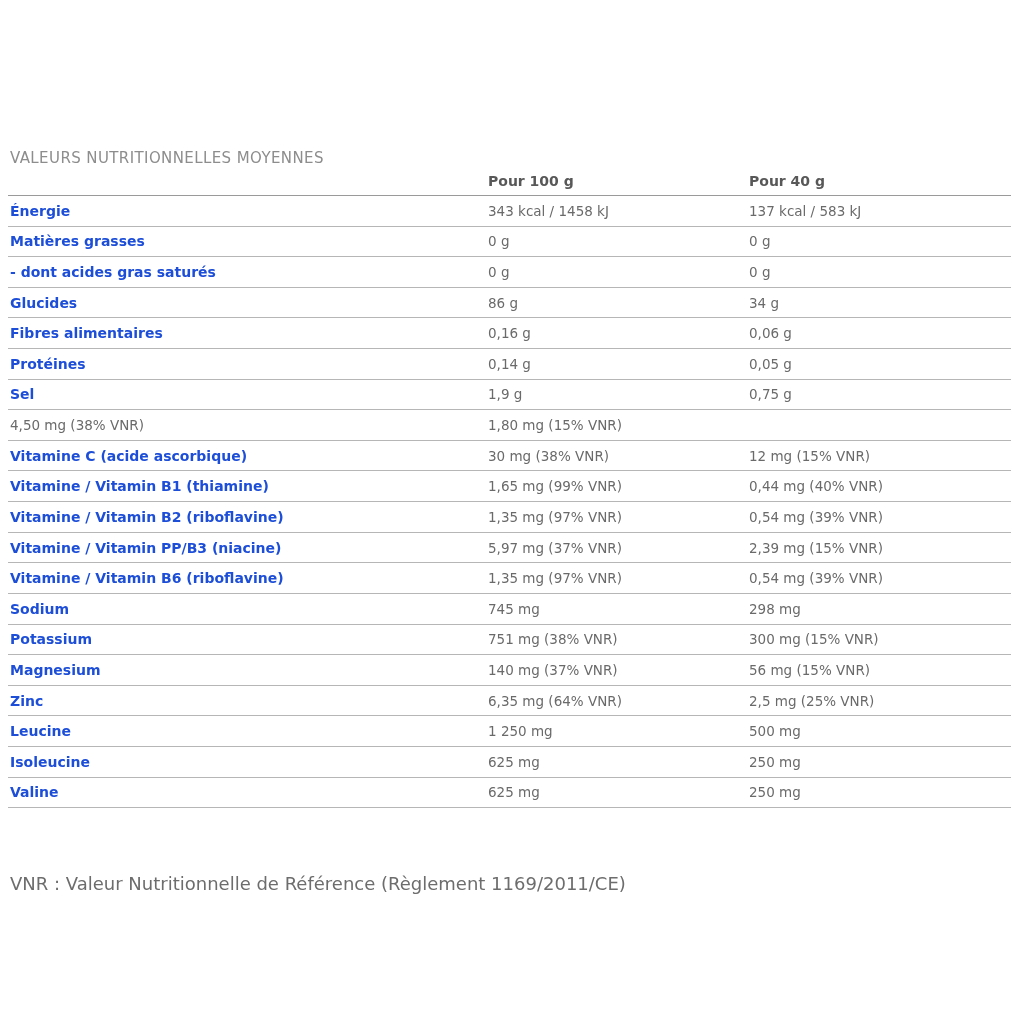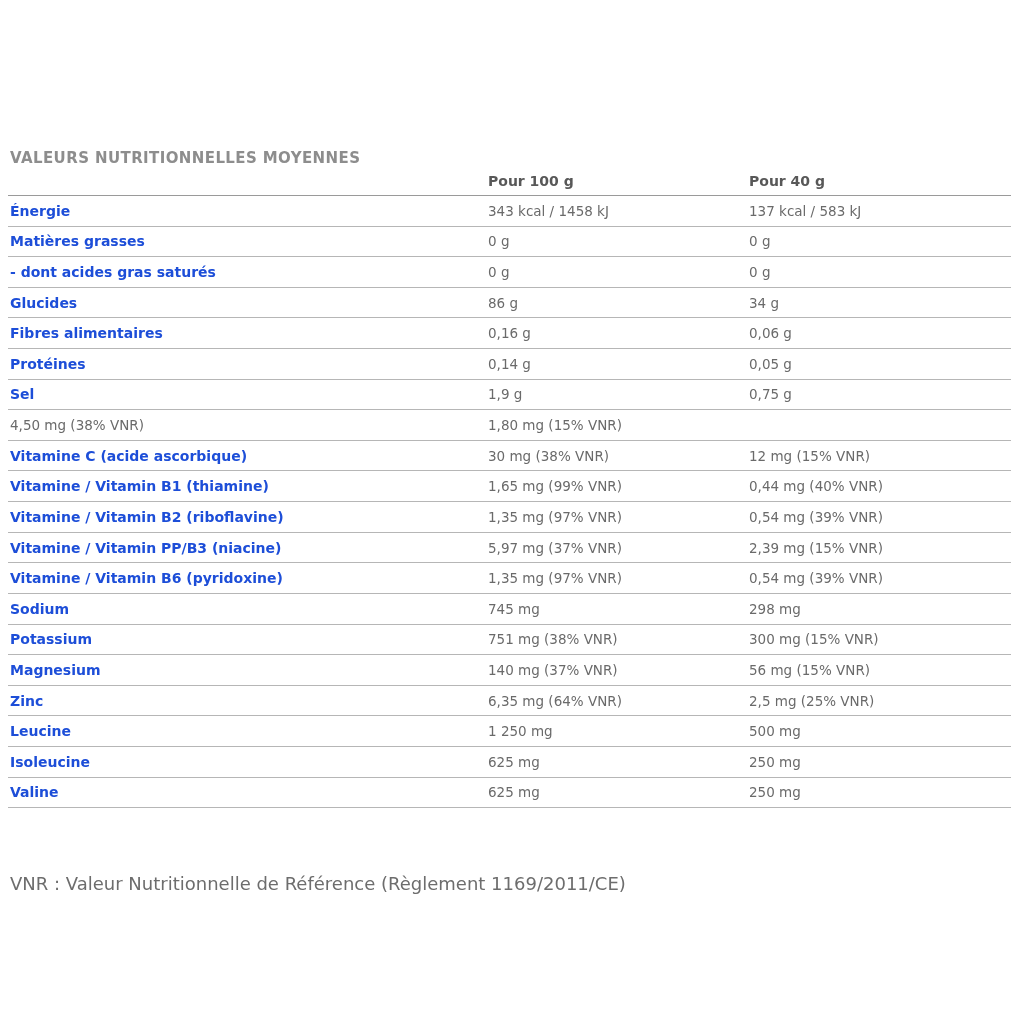--- a/index.html
+++ b/index.html
@@ -6,21 +6,21 @@
   .sheet{
     position:relative;
     width:1024px;height:1024px;
     background:#ffffff;
     font-family:"DejaVu Sans","Liberation Sans",sans-serif;
     color:#5e5e5e;
     overflow:hidden;
   }
   .title{
     position:absolute;left:10px;top:149px;
-    font-size:15px;font-weight:bold;
+    font-size:15px;font-weight:normal;
     letter-spacing:0.4px;
     color:#8d8d8d;
   }
   .ntable{
     position:absolute;left:8px;top:166px;width:1003px;
     box-sizing:border-box;
   }
   .thead,.trow{
     display:grid;
     grid-template-columns:478px 261px 1fr;
@@ -118,21 +118,21 @@
           <div class="cell label">Vitamine / Vitamin B2 (riboflavine)</div>
           <div class="cell value">1,35 mg (97% VNR)</div>
           <div class="cell value">0,54 mg (39% VNR)</div>
         </div>
         <div class="trow">
           <div class="cell label">Vitamine / Vitamin PP/B3 (niacine)</div>
           <div class="cell value">5,97 mg (37% VNR)</div>
           <div class="cell value">2,39 mg (15% VNR)</div>
         </div>
         <div class="trow">
-          <div class="cell label">Vitamine / Vitamin B6 (pyridoxine)</div>
+          <div class="cell label">Vitamine / Vitamin B6 (riboflavine)</div>
           <div class="cell value">1,35 mg (97% VNR)</div>
           <div class="cell value">0,54 mg (39% VNR)</div>
         </div>
         <div class="trow">
           <div class="cell label">Sodium</div>
           <div class="cell value">745 mg</div>
           <div class="cell value">298 mg</div>
         </div>
         <div class="trow">
           <div class="cell label">Potassium</div>

